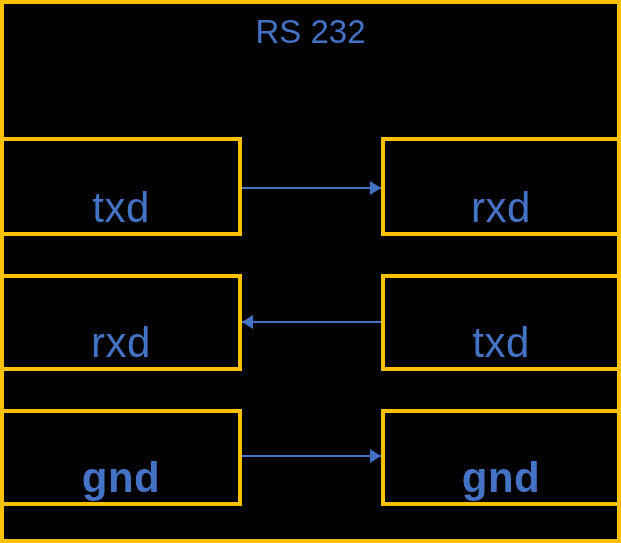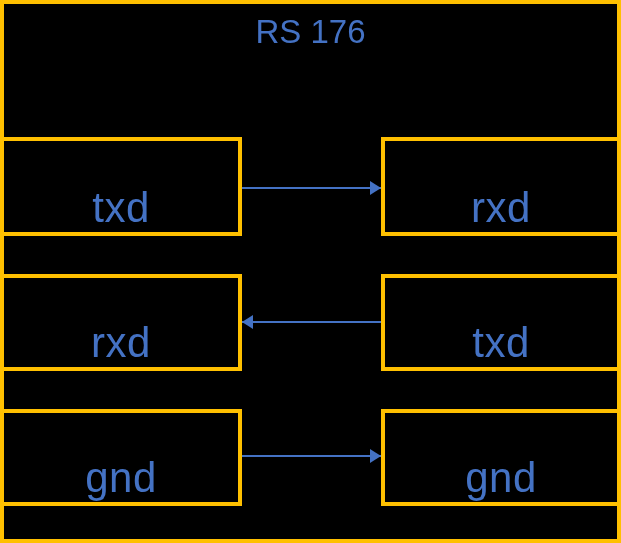--- a/index.html
+++ b/index.html
@@ -39,21 +39,21 @@
     border: 4px solid var(--border);
     background: var(--background);
     display: flex;
     align-items: flex-end;
     justify-content: center;
   }
   .box-left  { left: 0;    width: 242px; }
   .box-right { left: 381px; width: 240px; }
   .row1 .box { top: 137px; height: 99px; }
   .row2 .box { top: 274px; height: 97px; }
-  .row3 .box { top: 409px; height: 97px; }
+  .row3 .box { top: 409px; height: 97px; font-weight: bold; }
   .box-label {
     color: var(--text);
     font-size: 42px;
     letter-spacing: 0.5px;
   }
   .arrow {
     position: absolute;
     left: 242px;
     width: 139px;
     height: 14px;
@@ -80,21 +80,21 @@
   }
   .arrow.arrow-right::after { right: 0; border-left: 11px solid var(--arrow); }
   .arrow.arrow-left::after  { left: 0;  border-right: 11px solid var(--arrow); }
 </style>
 </head>
 <body>
 
 <div class="page">
   <div class="frame"></div>
 
-  <div class="title">RS 176</div>
+  <div class="title">RS 232</div>
 
   <div class="row1">
     <div class="box box-left">
       <span class="box-label">txd</span>
     </div>
     <div class="arrow arrow-right">
       <div class="shaft"></div>
     </div>
     <div class="box box-right">
       <span class="box-label">rxd</span>

